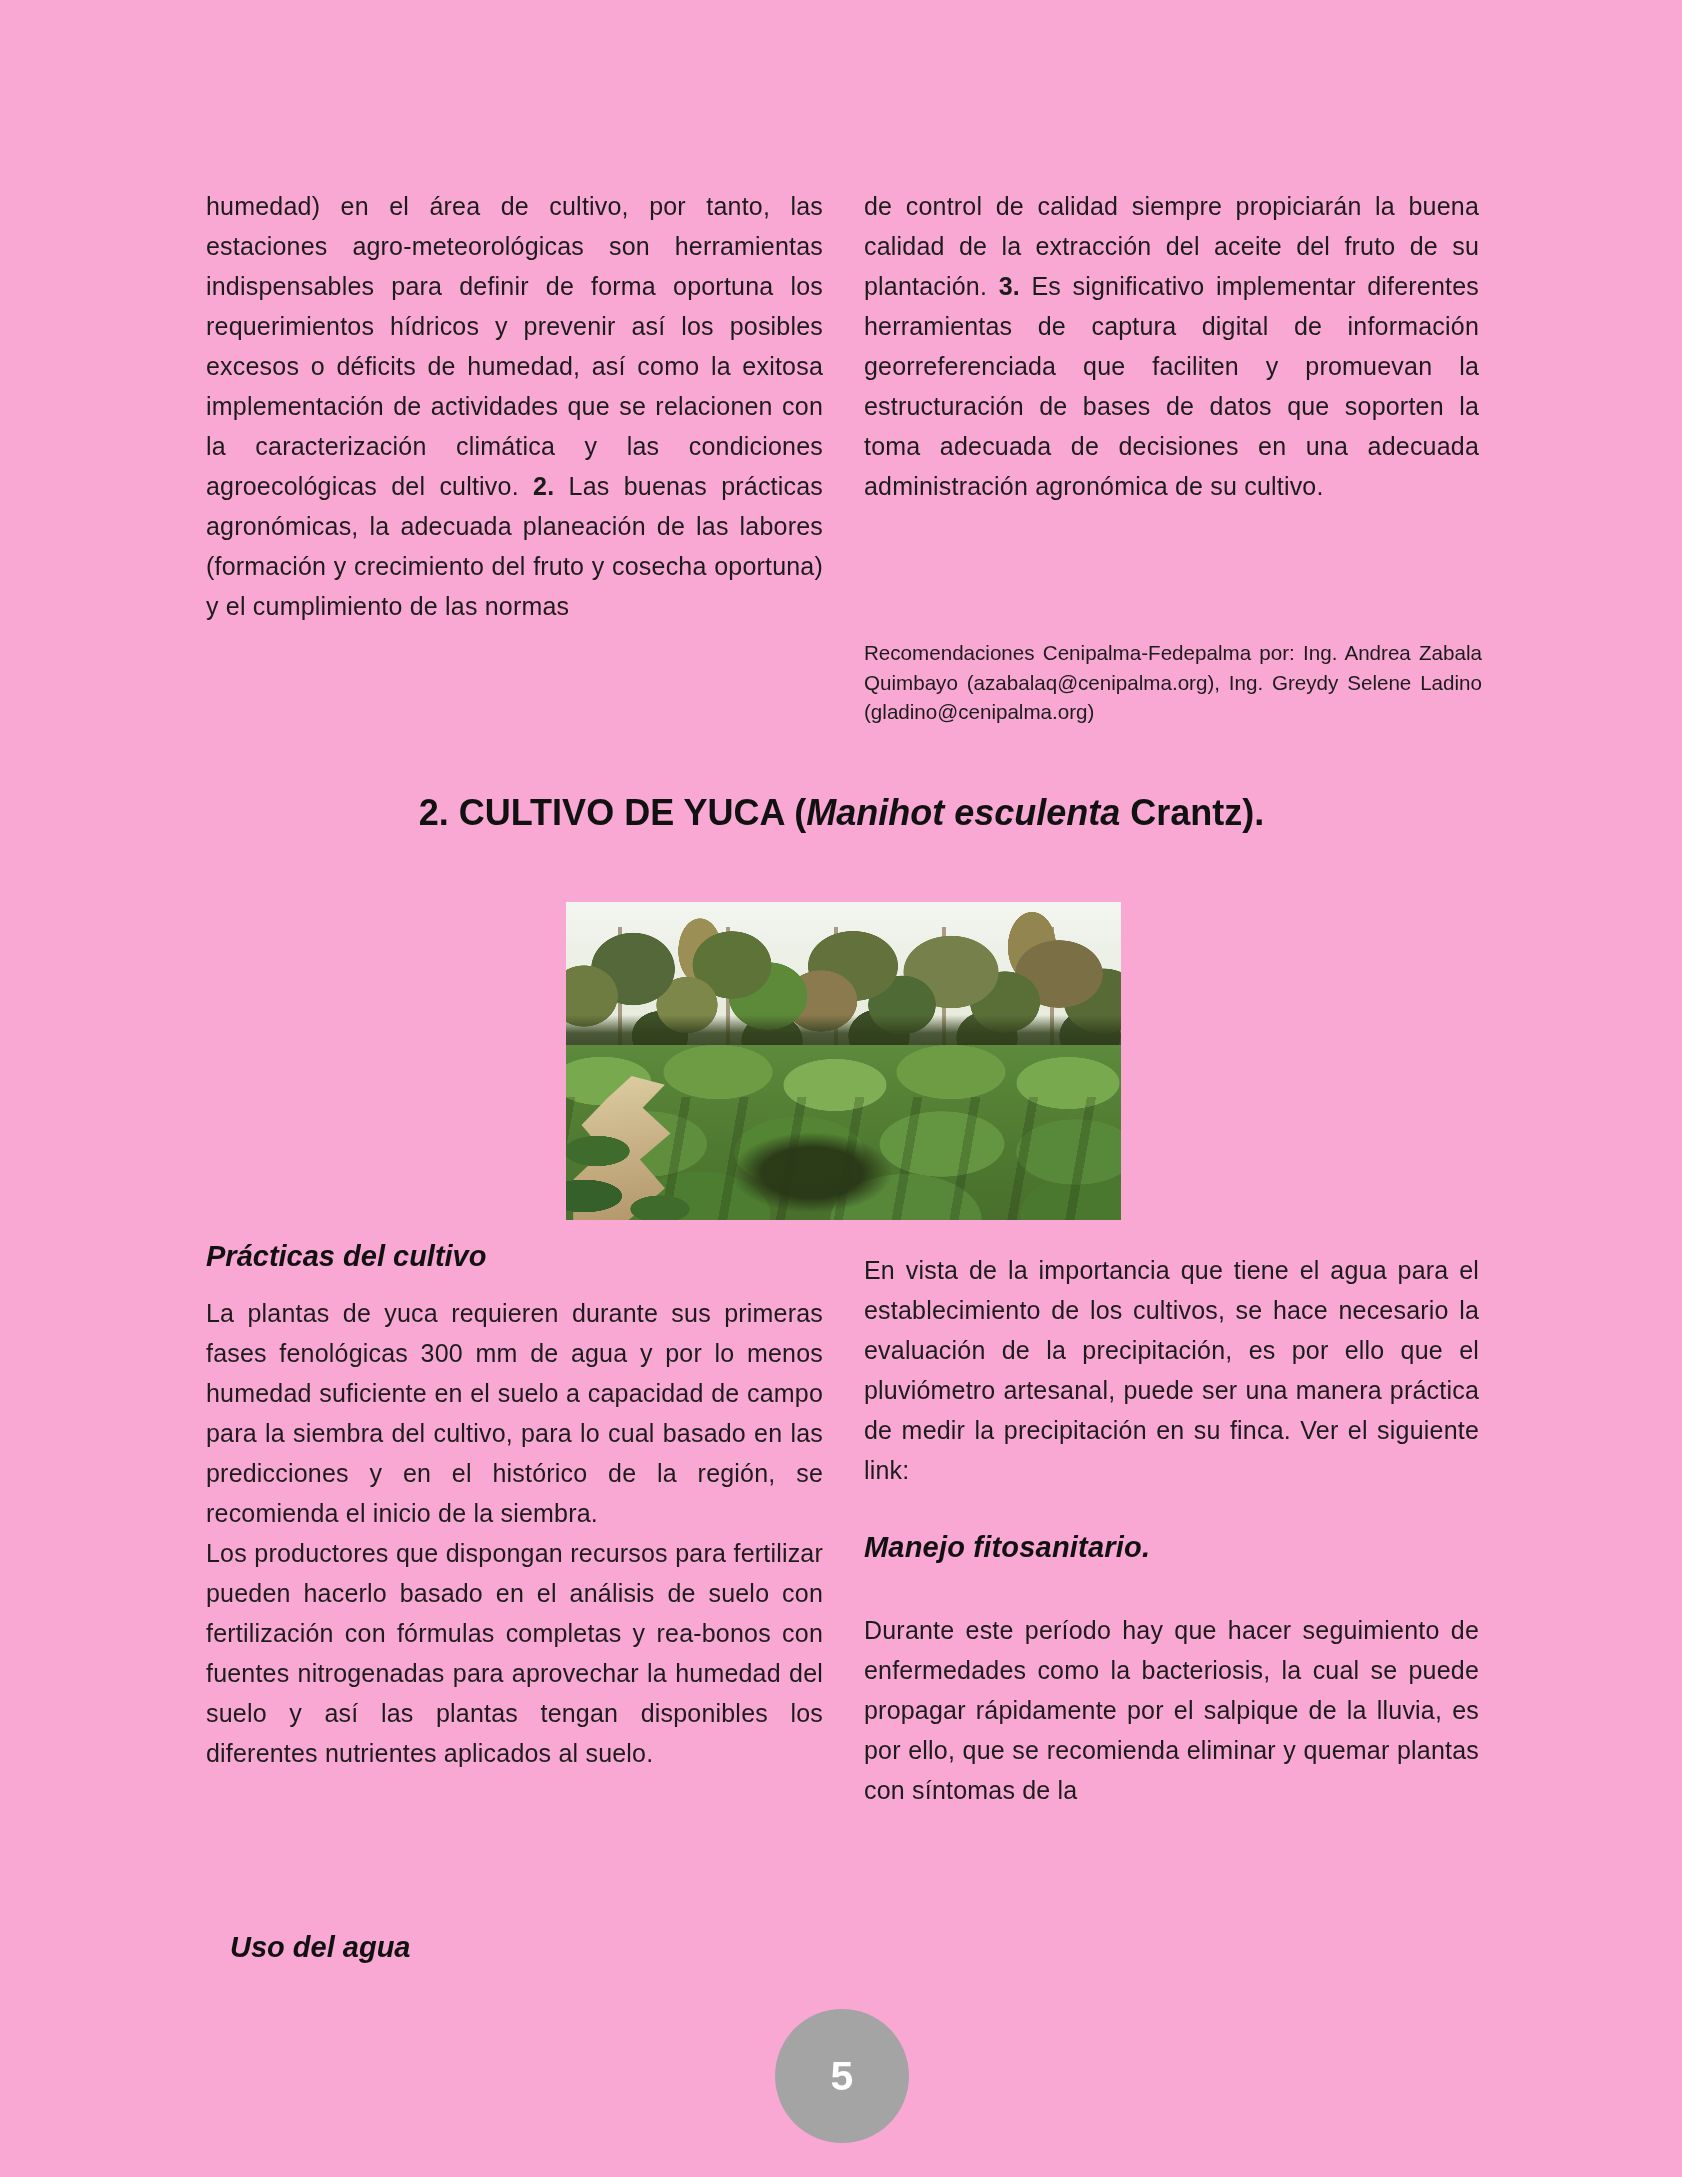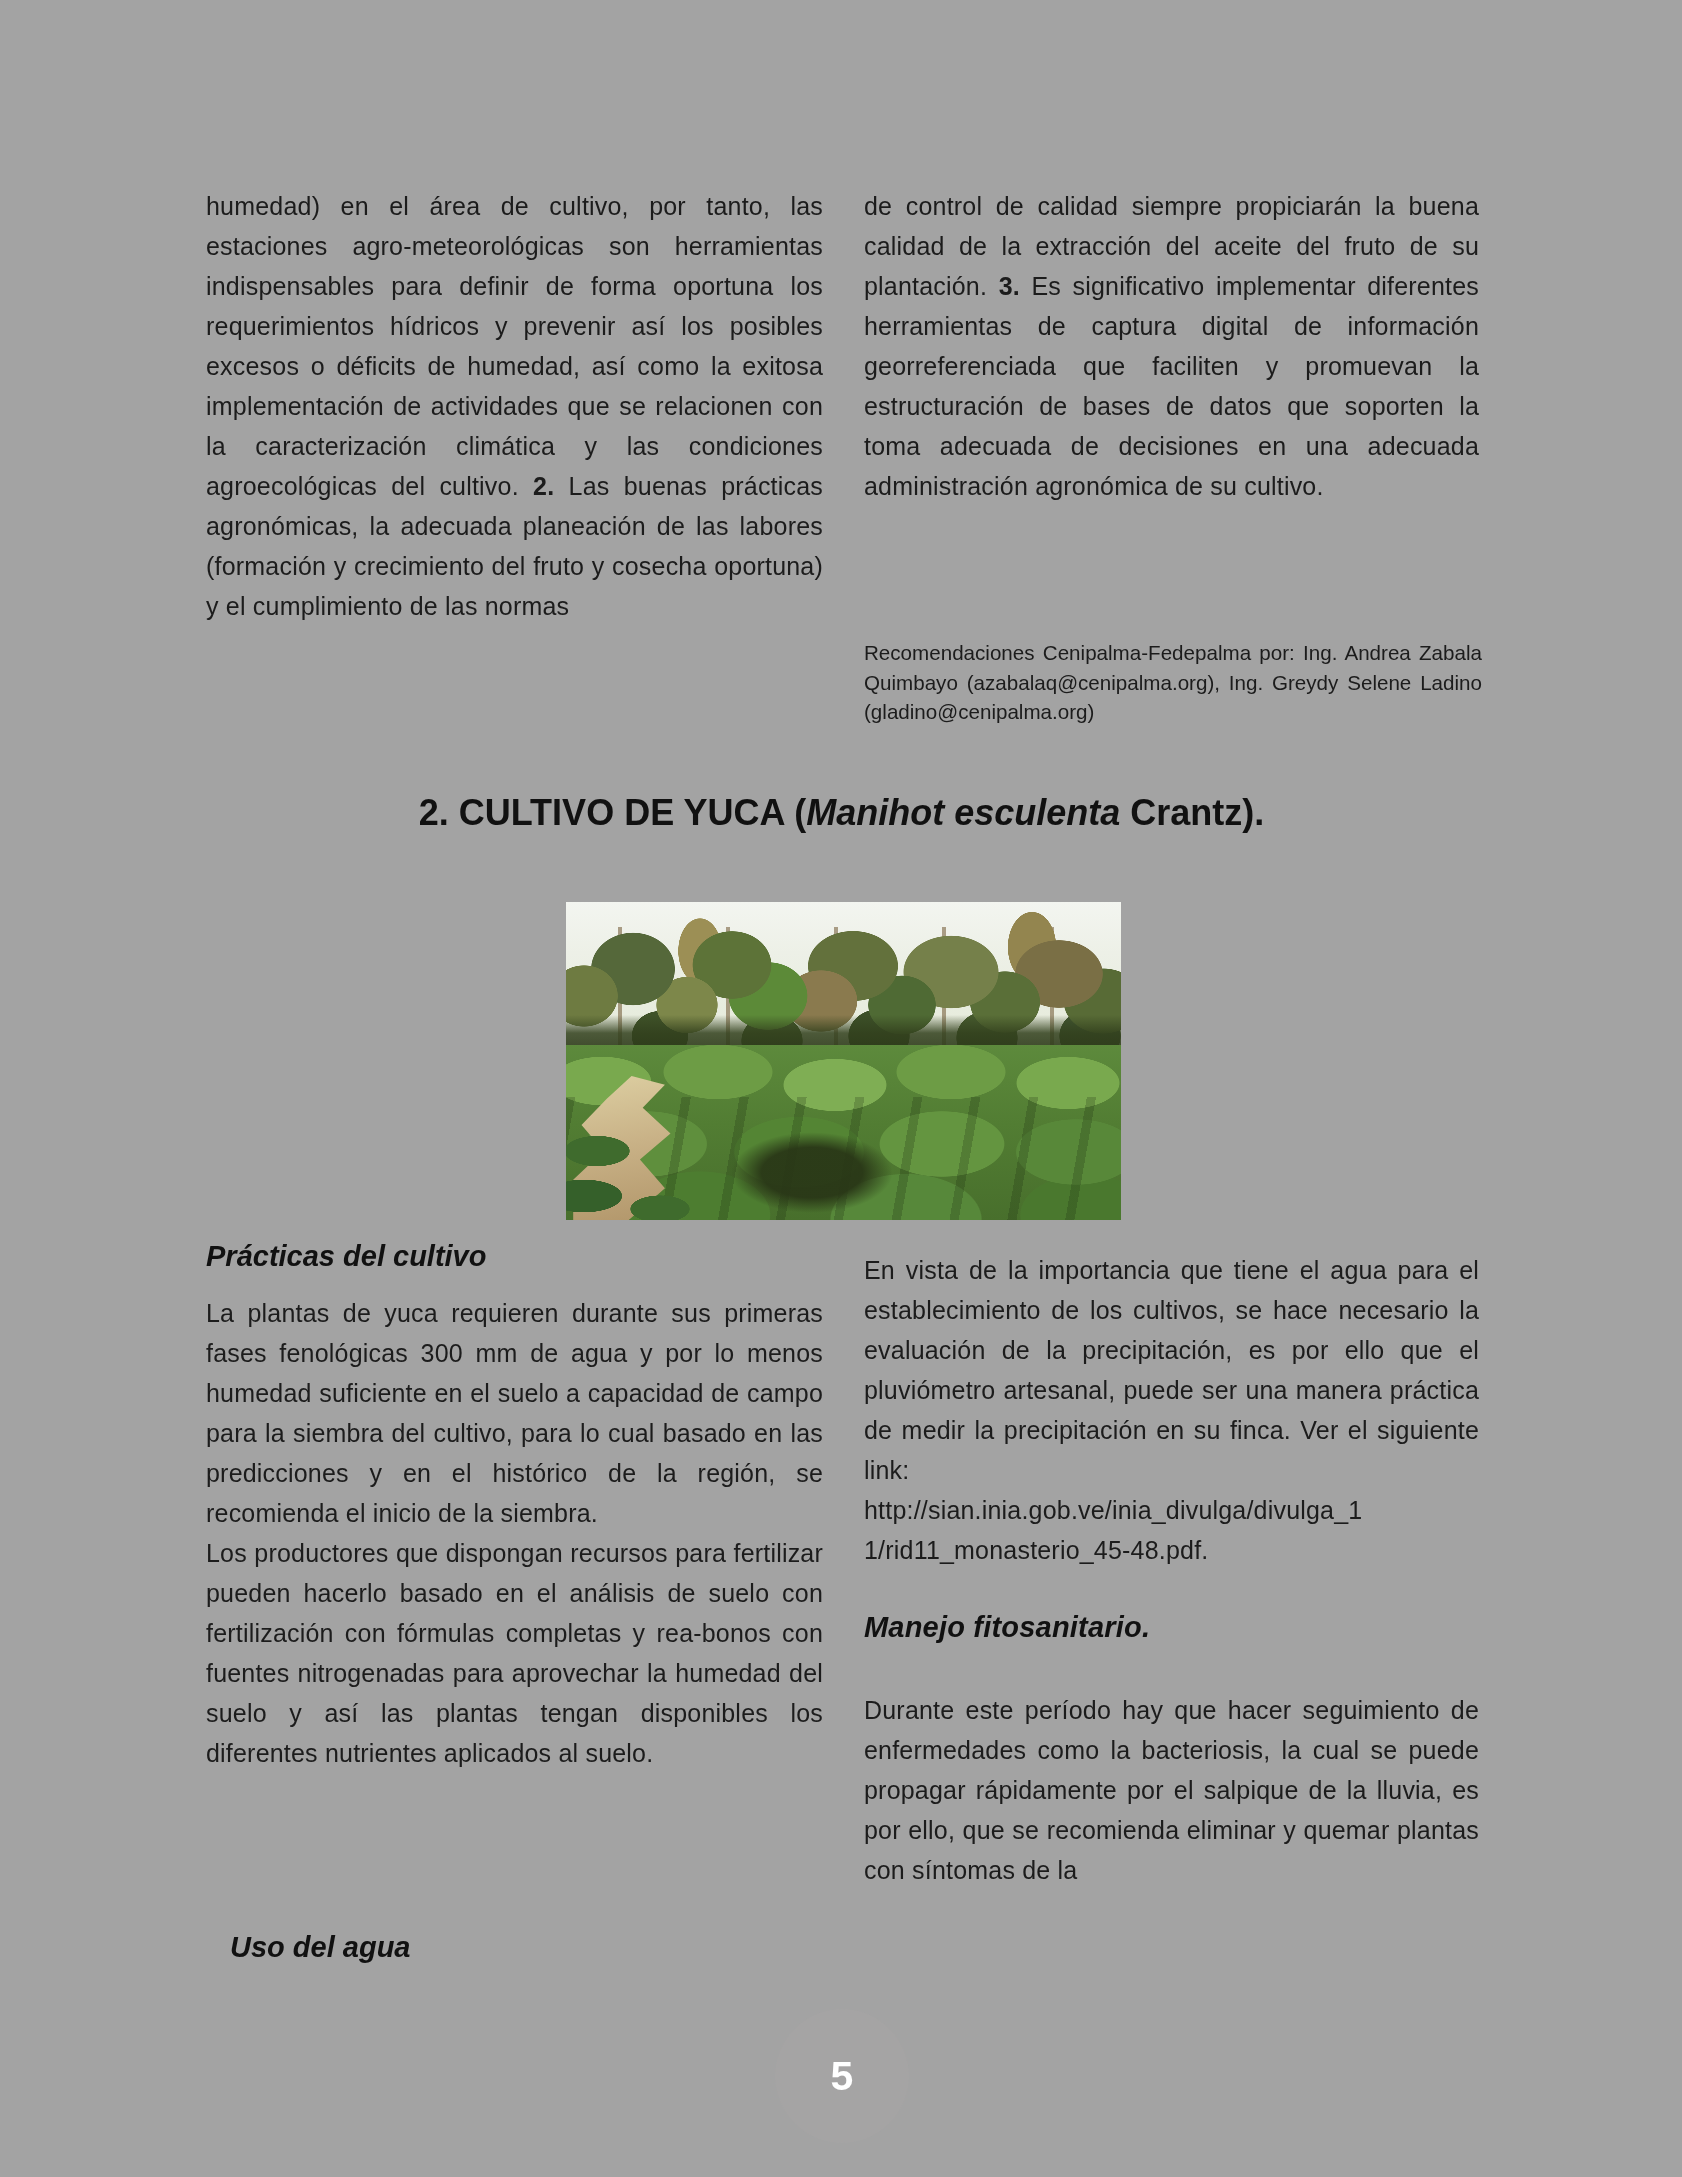--- a/index.html
+++ b/index.html
@@ -4,21 +4,21 @@
 <style>
   html, body {
     margin: 0;
     padding: 0;
     background: #ffffff;
   }
   .page {
     position: relative;
     width: 1683px;
     height: 2177px;
-    background: #a3a3a3;
+    background: #f9a8d4;
     font-family: "Liberation Sans", "DejaVu Sans", sans-serif;
     color: #1c1c1c;
     overflow: hidden;
   }
   .abs { position: absolute; }
   .body-text {
     font-size: 25px;
     line-height: 40px;
     text-align: justify;
     letter-spacing: 0.2px;
@@ -177,21 +177,20 @@
 
   <section class="abs body-text" style="left:206px; top:1293px; width:617px;">
     <p>La plantas de yuca requieren durante sus primeras fases fenológicas 300 mm de agua y por lo menos humedad suficiente en el suelo a capacidad de campo para la siembra del cultivo, para lo cual basado en las predicciones y en el histórico de la región, se recomienda el inicio de la siembra.</p>
     <p>Los productores que dispongan recursos para fertilizar pueden hacerlo basado en el análisis de suelo con fertilización con fórmulas completas y rea-bonos con fuentes nitrogenadas para aprovechar la humedad del suelo y así las plantas tengan disponibles los diferentes nutrientes aplicados al suelo.</p>
   </section>
 
   <h2 class="abs sub-heading" style="left:206px; top:1929px;margin-left:24px;">Uso del agua</h2>
 
   <section class="abs body-text rc-flow" style="left:864px; top:1250px; width:615px;">
     <p>En vista de la importancia que tiene el agua para el establecimiento de los cultivos, se hace necesario la evaluación de la precipitación, es por ello que el pluviómetro artesanal, puede ser una manera práctica de medir la precipitación en su finca. Ver el siguiente link:</p>
-    <p class="url-text"><span>http://sian.inia.gob.ve/inia_divulga/divulga_1</span><br><span>1/rid11_monasterio_45-48.pdf.</span></p>
     <h2 class="sub-heading">Manejo fitosanitario.</h2>
     <p>Durante este período hay que hacer seguimiento de enfermedades como la bacteriosis, la cual se puede propagar rápidamente por el salpique de la lluvia, es por ello, que se recomienda eliminar y quemar plantas con síntomas de la</p>
   </section>
 
   <div class="abs page-badge">
     <span>5</span>
   </div>
 
 </div>
 

